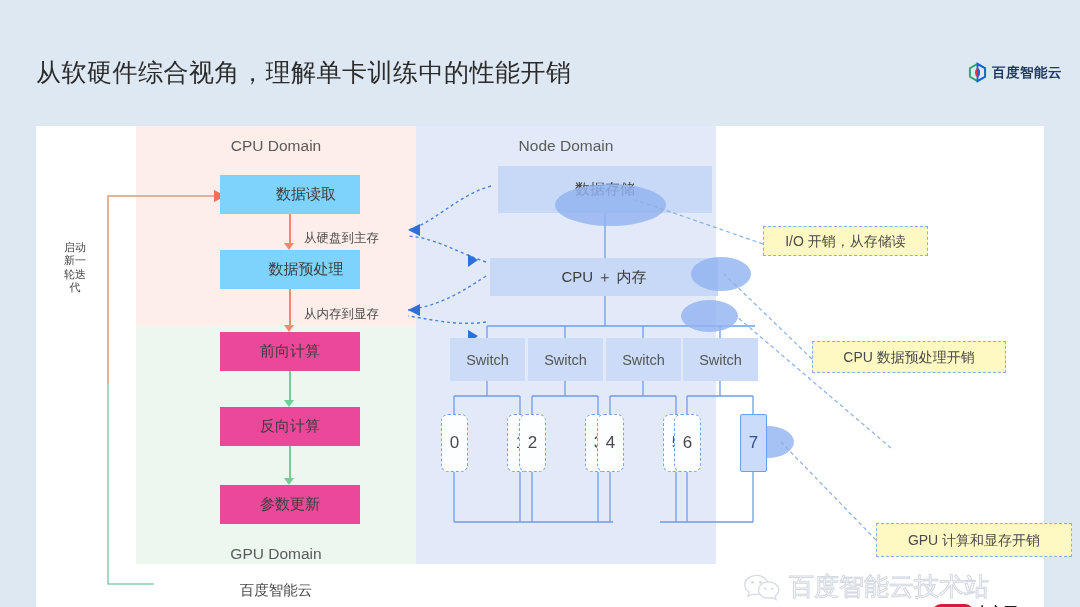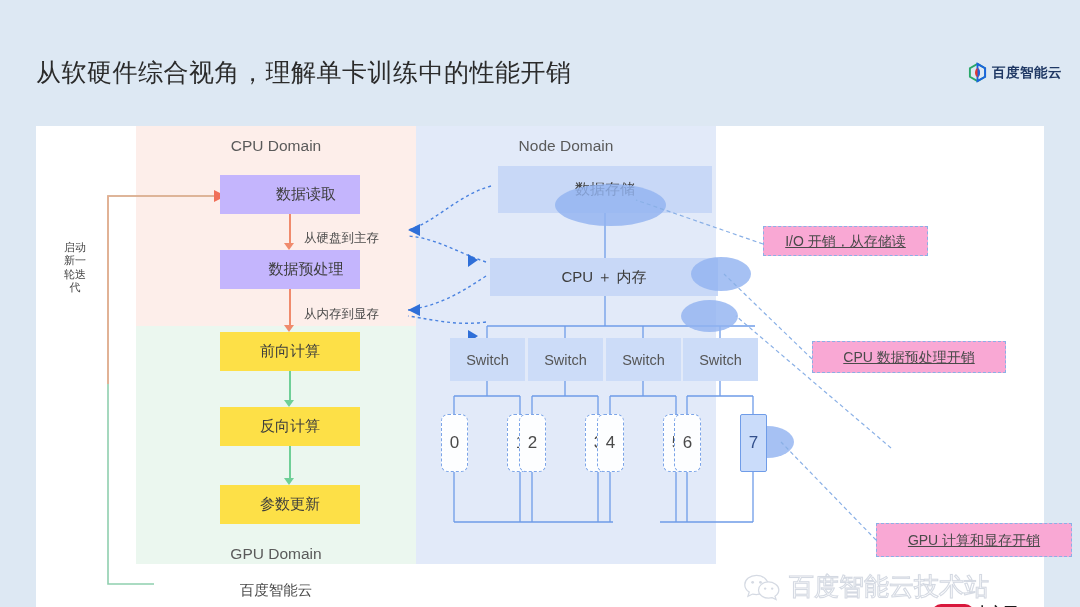--- a/index.html
+++ b/index.html
@@ -44,22 +44,22 @@
     position: absolute; left: 100px; top: 455px; width: 280px; text-align: center;
     font-size: 14.5px; color: #4a4a4a;
   }
 
   
   .flow-box {
     position: absolute; left: 184px; width: 140px; height: 39px;
     display: flex; align-items: center; justify-content: center;
     font-size: 15px; color: #3d3d3d;
   }
-  .flow-box.pink  { background: #c4b5fd; padding-left: 32px; }
-  .flow-box.green { background: #fde047; }
+  .flow-box.pink  { background: #7dd3fc; padding-left: 32px; }
+  .flow-box.green { background: #ec4899; }
 
   
   #loop-label {
     position: absolute; left: 28px; top: 115px; width: 22px;
     font-size: 11px; color: #444; line-height: 1.22; text-align: center;
   }
 
   
   .varrow { position: absolute; left: 253px; width: 2px; }
   .varrow.pink  { background: #f08a6c; }
@@ -114,24 +114,24 @@
   
   #ns-pill {
     position: absolute; left: 577px; top: 484px; width: 47px; height: 23px;
     background: #5eead4; border-radius: 50%;
     display: flex; align-items: center; justify-content: center;
     font-size: 11px; color: #6a6a6a;
   }
 
   
   .callout {
-    position: absolute; border: 1px dashed #8ab0e6; background: #f9a8d4;
+    position: absolute; border: 1px dashed #8ab0e6; background: #fef9c3;
     font-size: 14px; color: #4a4a4a; line-height: 1.35;
     display: flex; align-items: center; justify-content: center;
-    text-align: center; padding: 5px 9px; text-decoration: underline;
+    text-align: center; padding: 5px 9px;
   }
   #callout-io-read  { left: 727px; top: 100px; width: 165px; height: 30px; }
   #callout-cpu-pre  { left: 776px; top: 215px; width: 194px; height: 32px; }
   #callout-io-copy  { left: 855px; top: 305px; width: 147px; height: 48px; }
   #callout-gpu      { left: 840px; top: 397px; width: 196px; height: 34px; }
 
   
   #legend { position: absolute; left: 0; top: 487px; width: 1008px; height: 40px; }
   #legend-dot {
     position: absolute; left: 436px; top: 8px; width: 46px; height: 26px;

